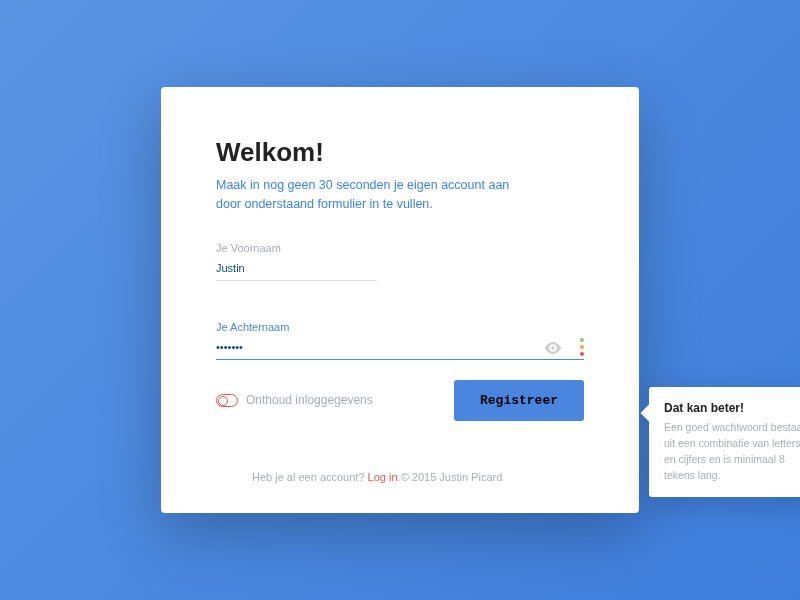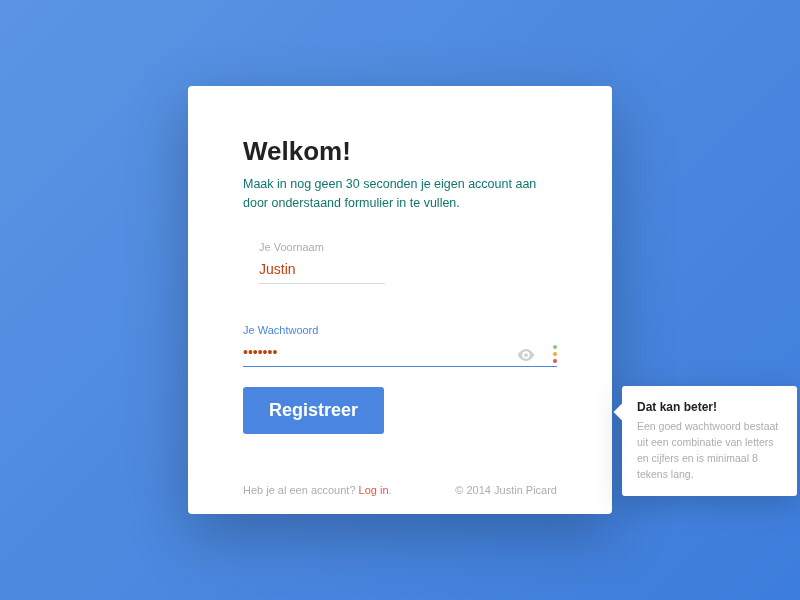--- a/index.html
+++ b/index.html
@@ -6,55 +6,55 @@
   html, body { width: 800px; height: 600px; }
   body {
     background: linear-gradient(135deg, #5a94e3 0%, #3d7ddb 100%);
     font-family: -apple-system, "Helvetica Neue", Arial, sans-serif;
     display: flex;
     align-items: center;
     justify-content: center;
     overflow: hidden;
   }
   .card {
-    width: 424px;
+    width: 478px;
     background: #fff;
     border-radius: 4px;
     box-shadow: 0 20px 60px rgba(0,0,0,0.25);
-    padding: 50px 55px 18px 55px;
+    padding: 50px 55px 30px 55px;
     position: relative;
   }
   .title {
     font-size: 26px;
     font-weight: 700;
     color: #222;
     margin-bottom: 8px;
   }
   .subtitle {
     font-size: 12.5px;
-    color: #0f766e;
+    color: #3b82f6;
     line-height: 1.5;
     margin-bottom: 28px;
     max-width: 300px;
   }
-  .row { display: flex; gap: 47px; margin-left: 16px; }
+  .row { display: flex; gap: 47px; }
   .field { flex: 1; margin-bottom: 20px; position: relative; }
   .label {
     display: block;
     font-size: 11px;
     color: #a9aeb5;
     margin-bottom: 4px;
   }
   .label.active { color: #4a86e0; }
   .input {
     width: 100%;
     border: none;
     border-bottom: 1px solid #d8dbe0;
-    font-size: 14px;
-    color: #c2410c;
+    font-size: 11px;
+    color: #0c4a6e;
     padding: 4px 0 6px 0;
     outline: none;
     background: transparent;
     font-family: inherit;
   }
   .input.active { border-bottom-color: #4a86e0; }
   .password-wrap { position: relative; }
   .eye {
     position: absolute;
     right: 22px;
@@ -98,35 +98,37 @@
     content: "";
     position: absolute;
     left: 1px; top: 1px;
     width: 8px; height: 8px;
     border: 1.5px solid #e2574c;
     border-radius: 50%;
     background: #fff;
   }
   .submit {
     background: #4a86e0;
-    color: #ffffff;
+    color: #000000;
     border: none;
-    font-size: 18px;
+    font-size: 13px;
     font-weight: 600;
     padding: 13px 26px;
     border-radius: 3px;
     cursor: pointer;
+    font-family: Liberation Mono, monospace;
   }
   .footer {
     display: flex;
-    justify-content: space-between;
+    justify-content: flex-start;
     font-size: 11px;
     color: #a9aeb5;
     border-top: none;
     padding-top: 10px;
+    margin-left: 36px;
   }
   .footer a { color: #e2574c; text-decoration: none; }
   .tooltip {
     position: absolute;
     right: -185px;
     top: 300px;
     width: 175px;
     background: #fff;
     border-radius: 3px;
     box-shadow: 0 8px 30px rgba(0,0,0,0.18);
@@ -166,44 +168,48 @@
       <input class="input" value="Justin" style="">
     </div>
     <div class="field">
     </div>
   </div>
 
   <div class="field">
   </div>
 
   <div class="field password-wrap">
-    <label class="label active">Je Wachtwoord</label>
+    <label class="label active">Je Achternaam</label>
     <input class="input active" value="•••••••" style="">
     <span class="eye">
       <svg viewBox="0 0 24 16">
           <path d="M12 0C5 0 1 8 1 8s4 8 11 8 11-8 11-8-4-8-11-8zm0 13a5 5 0 110-10 5 5 0 010 10z" fill="#777"></path>
           <circle cx="12" cy="8" r="2.5" fill="#777"></circle>
         </svg>
     </span>
     <div class="strength">
       <span class="dot" style="background:#8fc76b"></span>
       <span class="dot" style="background:#f2a93b"></span>
       <span class="dot" style="background:#e2574c"></span>
     </div>
   </div>
 
   <div class="actions">
+    <div class="remember">
+      <span class="toggle"></span>
+      <span>Onthoud inloggegevens</span>
+    </div>
     <button class="submit">Registreer</button>
   </div>
 
   <div class="footer">
     <span>
       <span>Heb je al een account? </span><a href="#">Log in</a>.
     </span>
-    <span>© 2014 Justin Picard</span>
+    <span>© 2015 Justin Picard</span>
   </div>
 
   <div class="tooltip">
     <div class="tt-title">Dat kan beter!</div>
     <div class="tt-body">Een goed wachtwoord bestaat uit een combinatie van letters en cijfers en is minimaal 8 tekens lang.</div>
   </div>
 
 </div>
 
 </body></html>

